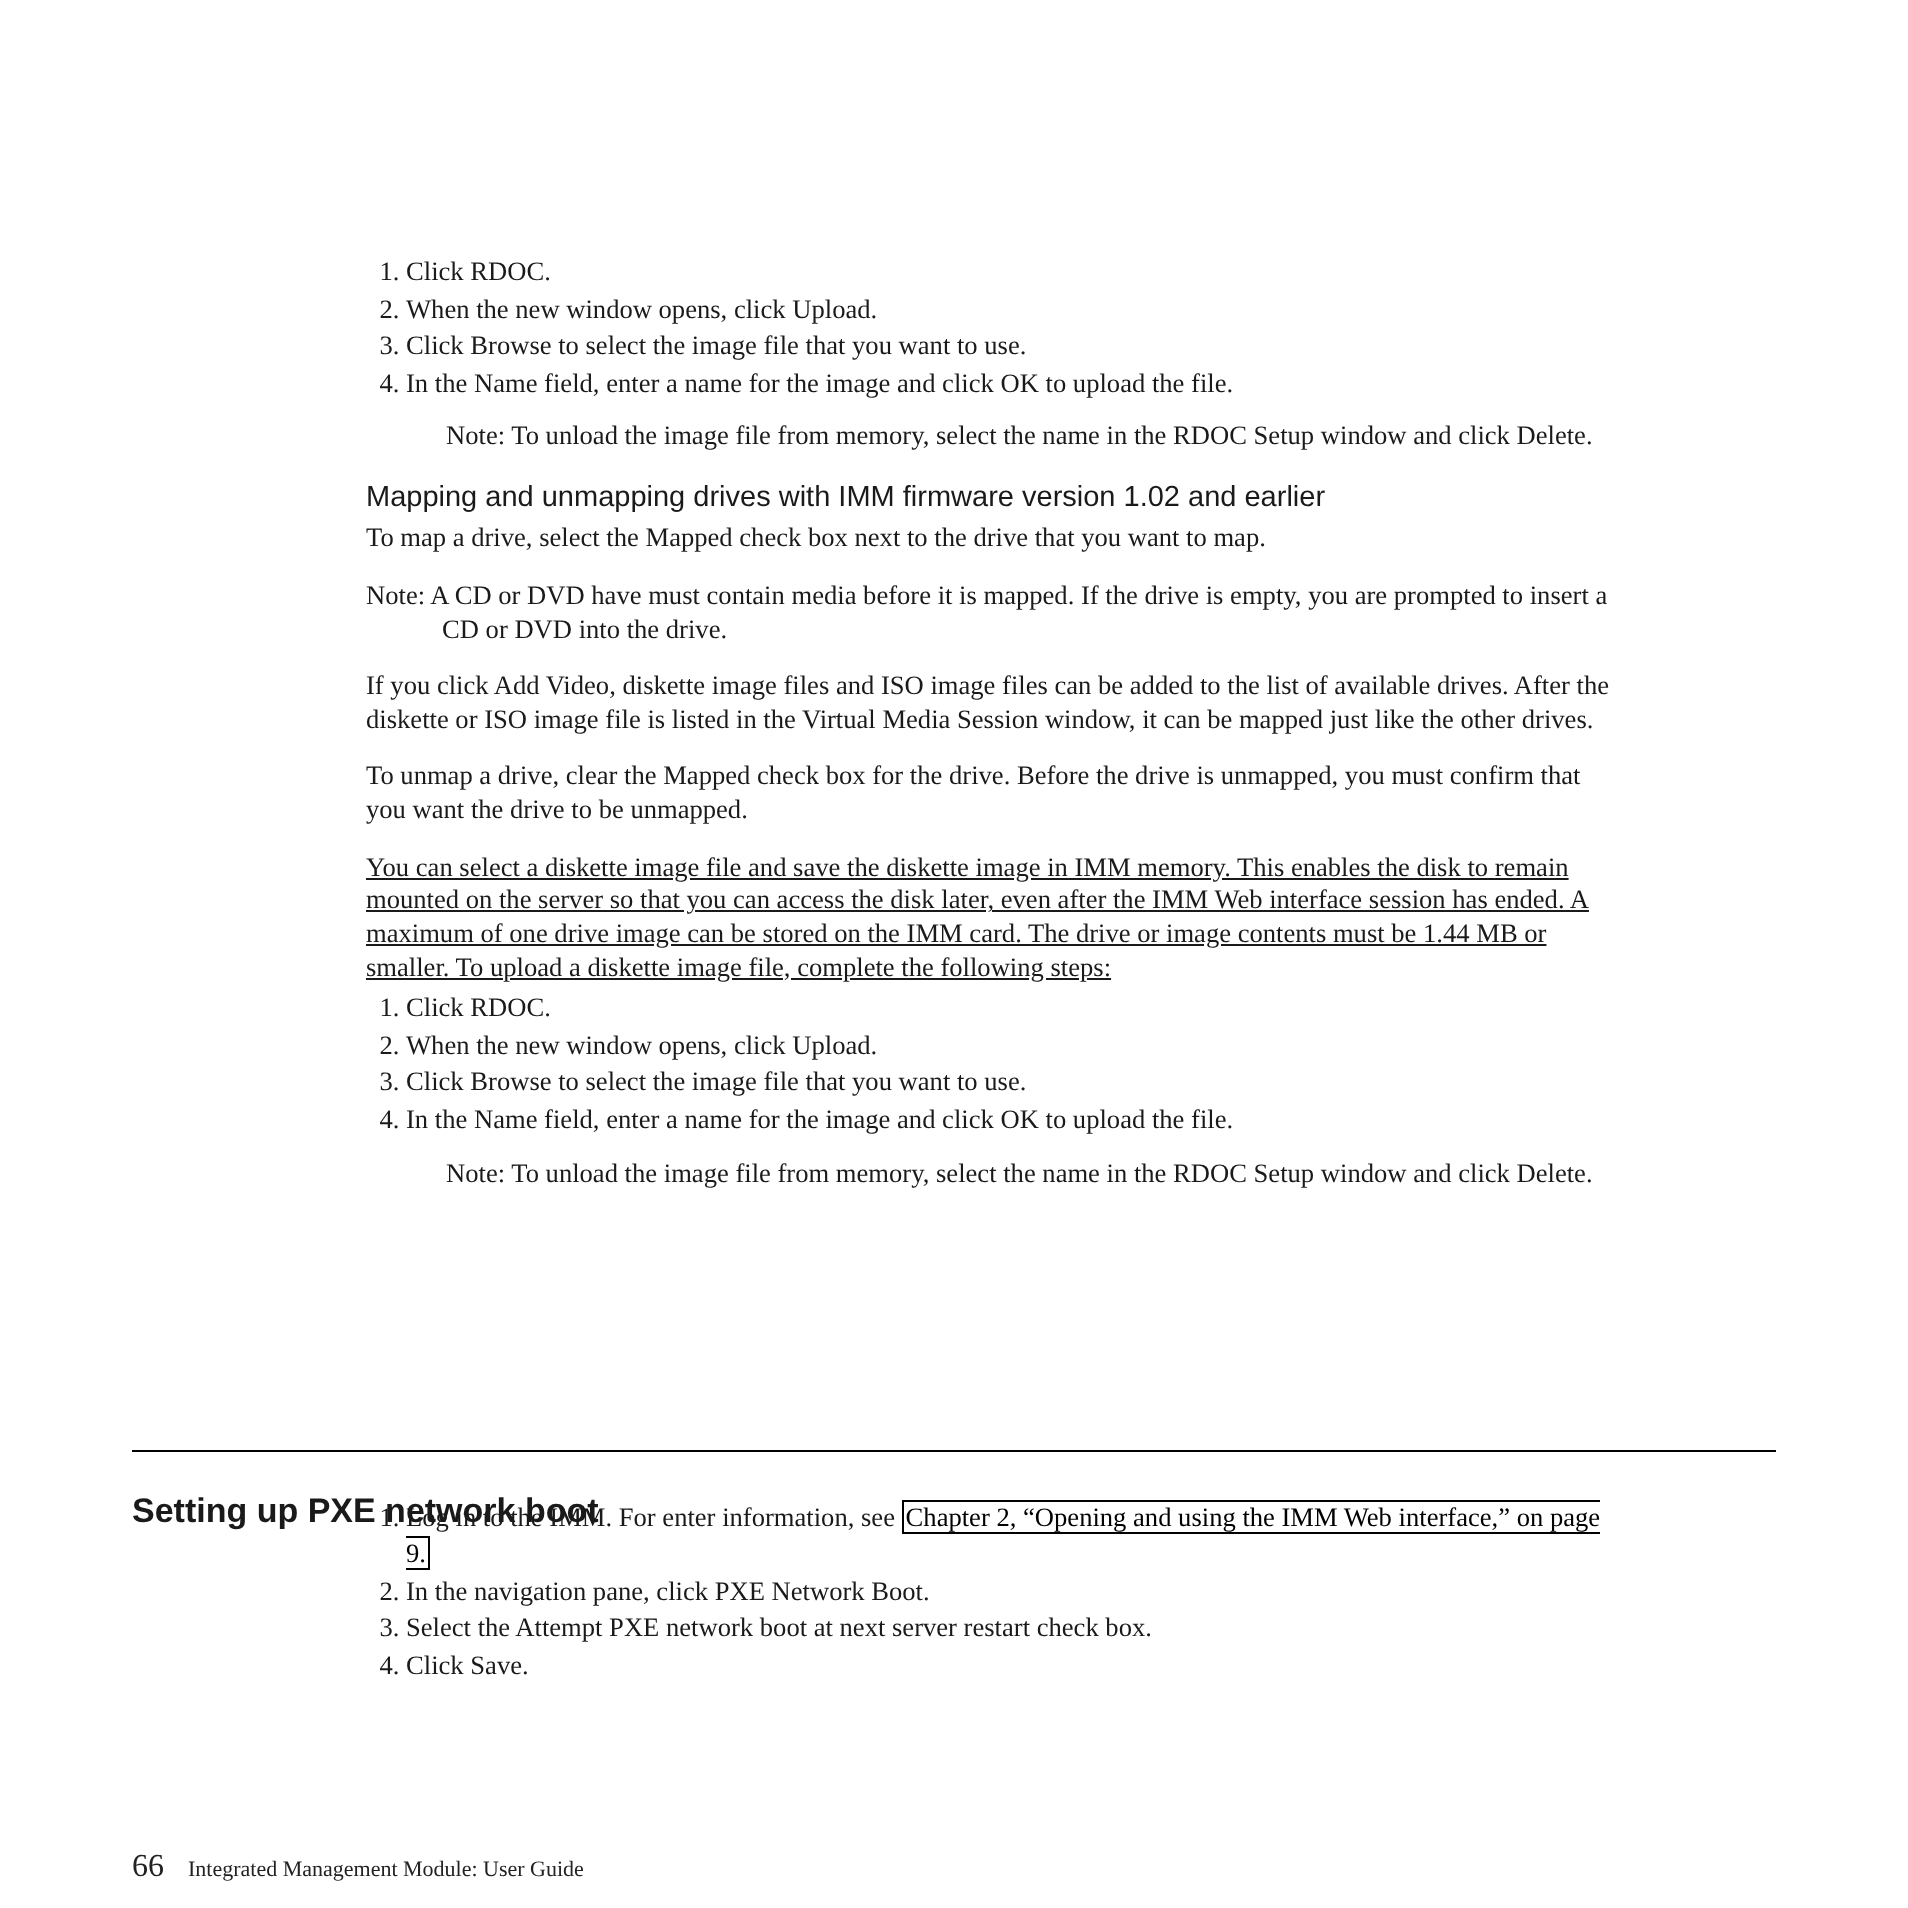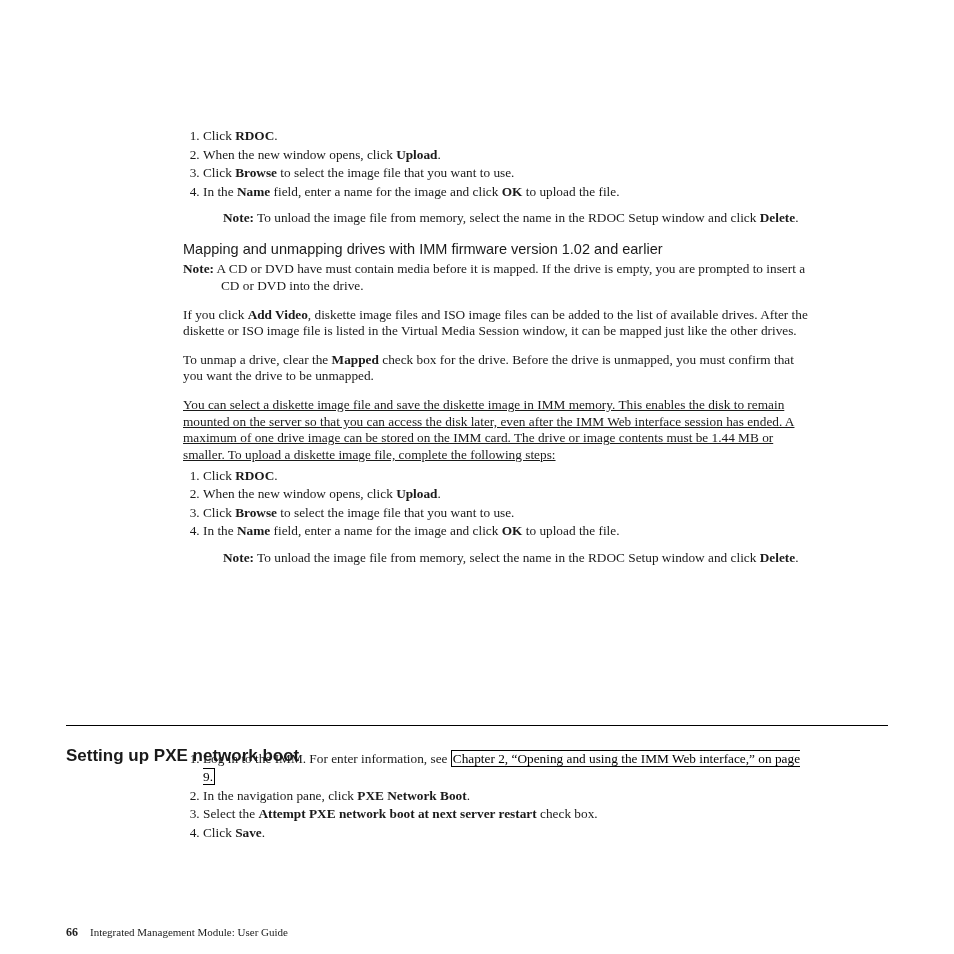--- a/index.html
+++ b/index.html
@@ -70,25 +70,25 @@
   .footer {
     position: absolute;
     left: 66px;
     top: 925px;
     width: 800px;
     font-size: 11px;
     font-family: "Palatino Linotype", "Book Antiqua", Palatino, Georgia, serif;
     color: #222;
   }
   .footer .pn {
-    font-weight: bold;
+    font-weight: normal;
     margin-right: 12px;
-    font-size: 12px;
+    font-size: 16px;
   }
-  .b { font-weight: bold; }
+  .b { font-weight: normal; }
   a.boxlink {
     color: #000;
     text-decoration: none;
     border: 1px solid #000;
     padding: 0 1px;
     display: inline;
     line-height: 1.35;
   }
   .inner-note {
     display:block;
@@ -121,20 +121,23 @@
         <span class="inner-note">
           <span class="note-wrap">
             <span class="b">Note:</span><span> To unload the image file from memory, select the name in the RDOC Setup window and click </span><span class="b">Delete</span><span>.</span>
           </span>
         </span>
       </li>
     </ol>
 
     <h3 class="sub">Mapping and unmapping drives with IMM firmware version 1.02 and earlier</h3>
 
+    <p class="body">
+      <span>To map a drive, select the </span><span class="b">Mapped</span><span> check box next to the drive that you want to map.</span>
+    </p>
 
     <p class="body">
       <span class="note-indent">
         <span class="b">Note:</span><span> A CD or DVD have must contain media before it is mapped. If the drive is empty, you are prompted to insert a CD or DVD into the drive.</span>
       </span>
     </p>
 
     <p class="body">
       <span>If you click </span><span class="b">Add Video</span><span>, diskette image files and ISO image files can be added to the list of available drives. After the diskette or ISO image file is listed in the Virtual Media Session window, it can be mapped just like the other drives.</span>
     </p>

